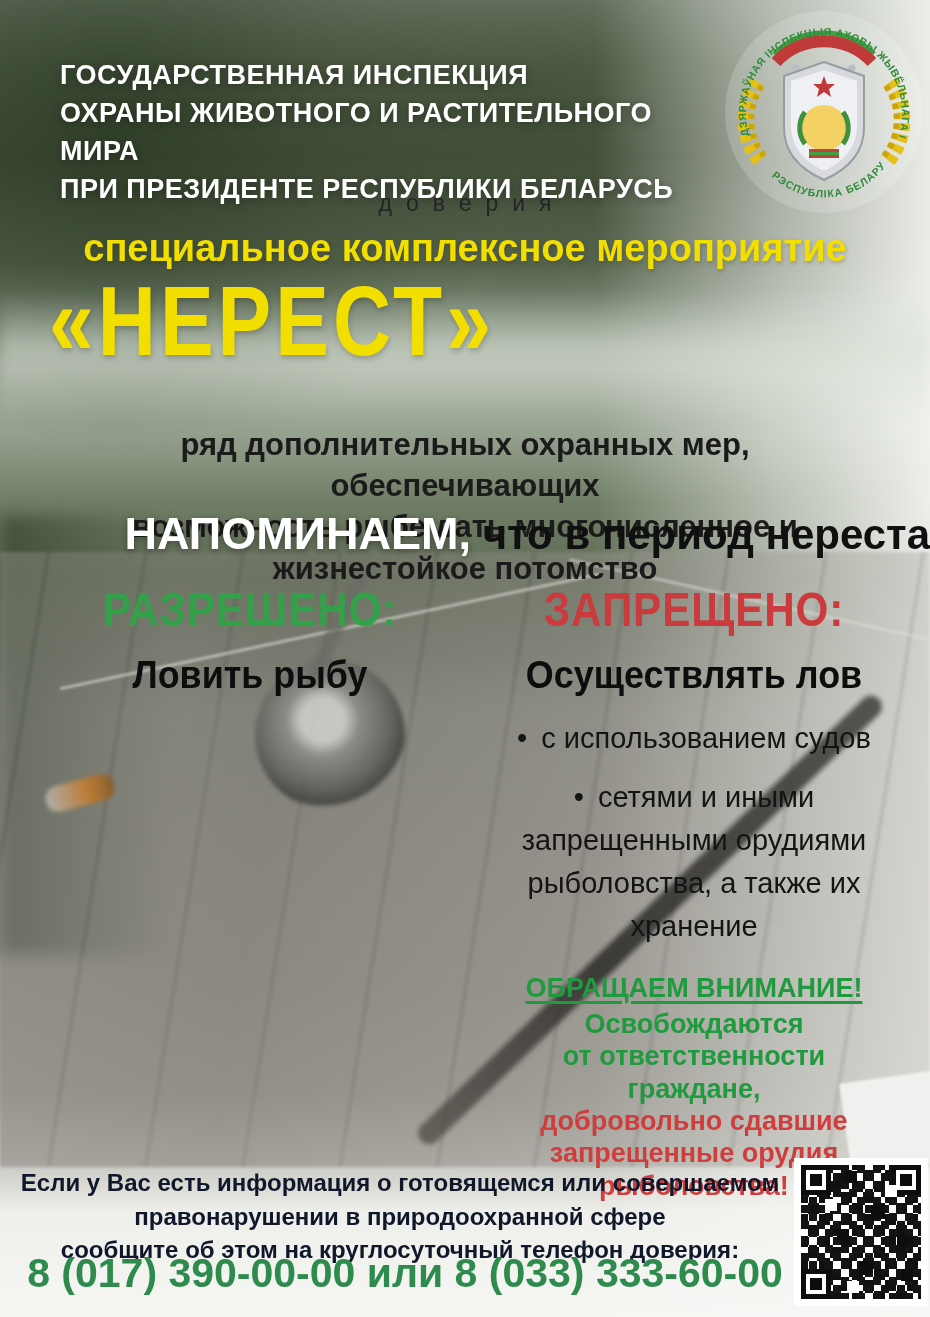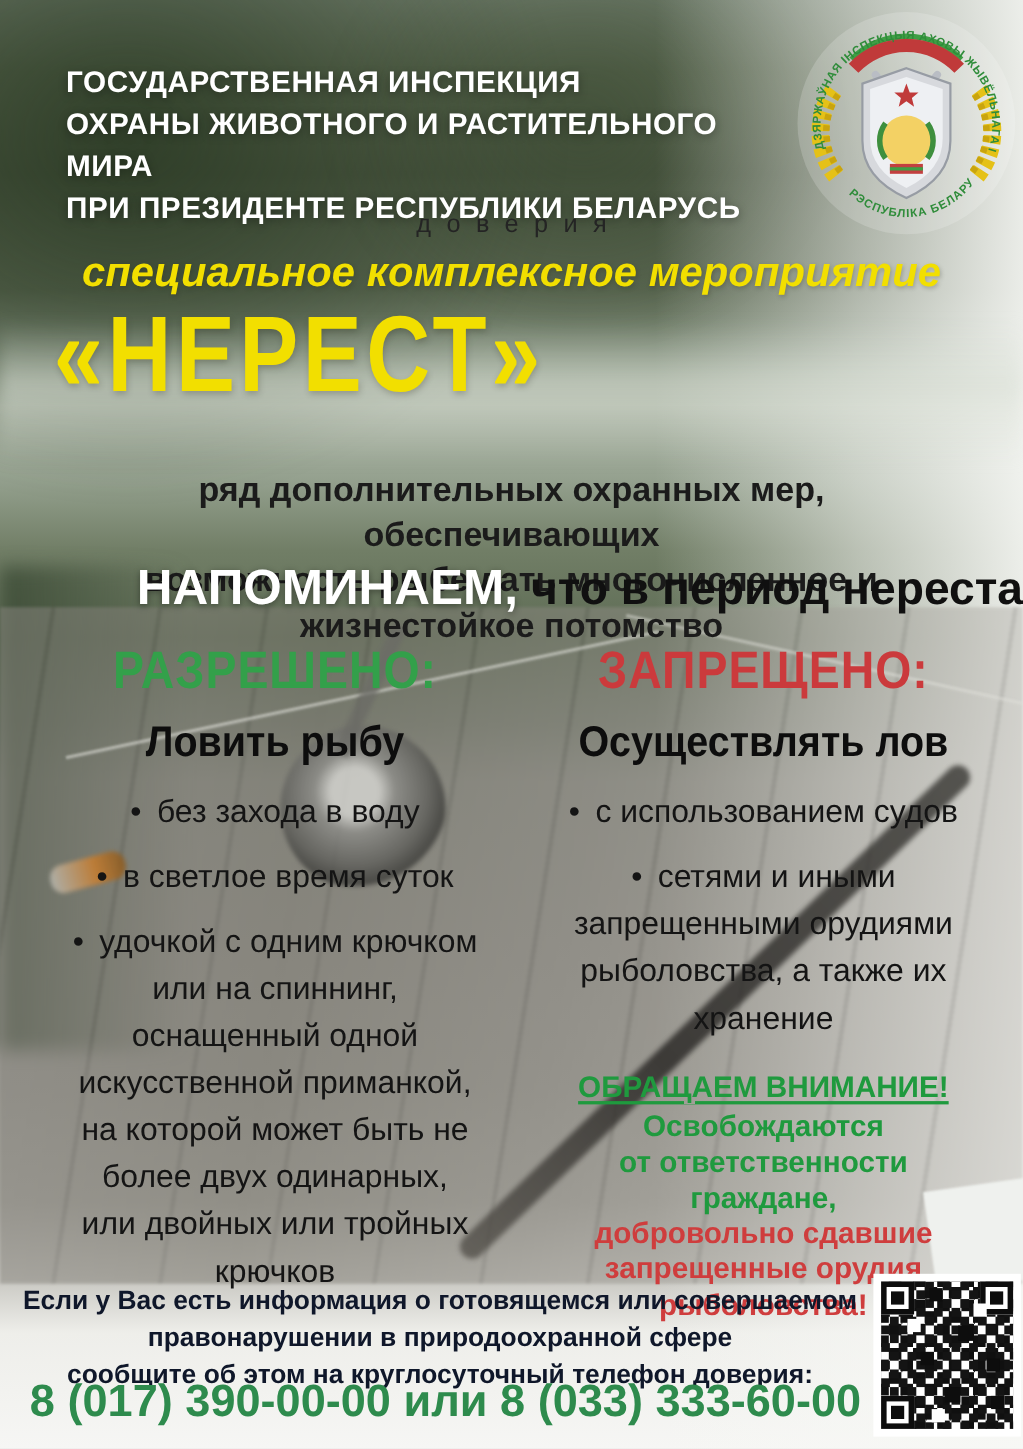--- a/index.html
+++ b/index.html
@@ -47,21 +47,21 @@
 
   
   .content{position:absolute;inset:0;z-index:2;}
   .org-name{left:60px;top:56px;width:670px;color:#fff;font-weight:bold;
     font-size:27px;line-height:38px;letter-spacing:.5px;white-space:pre-line;
     text-shadow:0 2px 8px rgba(0,0,0,.35);}
   .emblem{right:6px;top:10px;width:200px;height:205px;}
   .conducts{left:0;width:100%;top:190px;text-align:center;color:#242424;
     font-size:23px;letter-spacing:14px;text-indent:14px;}
   .event-type{left:0;width:100%;top:227px;text-align:center;font-weight:bold;
-    font-size:38px;color:#f2df00;text-shadow:1px 2px 4px rgba(40,40,25,.25);font-style:italic;}
+    font-size:38px;color:#f2df00;text-shadow:1px 2px 4px rgba(40,40,25,.25);}
   .event-name{left:0;width:100%;top:270px;text-align:left;color:#f2df00;
     font-size:98px;font-weight:bold;line-height:1.05;text-shadow:1px 3px 6px rgba(40,40,25,.25);}
   .event-name .squeeze{display:inline-block;transform:scaleX(.82);letter-spacing:5px;}
   .event-desc{left:45px;width:840px;top:392px;text-align:center;font-weight:bold;
     font-size:31px;line-height:1.33;color:#1b1b1b;white-space:pre-line;margin-top:32px;}
   .reminder{left:0;width:100%;top:508px;text-align:right;font-weight:bold;}
   .reminder .lead{font-size:45px;color:#fff;text-shadow:0 2px 7px rgba(0,0,0,.4);}
   .reminder .rest{font-size:42px;color:#101010;}
 
   .col{top:582px;text-align:center;}
@@ -169,32 +169,20 @@
 возможность рыбе дать многочисленное и
 жизнестойкое потомство</div>
 
     <div class="abs reminder">
       <span class="lead">НАПОМИНАЕМ,</span><span class="rest"> что в период нереста</span>
     </div>
 
     <div class="abs col col-left">
       <div class="col-title green">РАЗРЕШЕНО:</div>
       <div class="col-sub">Ловить рыбу</div>
-      <div class="items">
-        <div class="item">без захода в воду</div>
-        <div class="item">в светлое время суток</div>
-        <div class="item">удочкой с одним крючком
-или на спиннинг,
-оснащенный одной
-искусственной приманкой,
-на которой может быть не
-более двух одинарных,
-или двойных или тройных
-крючков</div>
-      </div>
     </div>
 
     <div class="abs col col-right">
       <div class="col-title red">ЗАПРЕЩЕНО:</div>
       <div class="col-sub">Осуществлять лов</div>
       <div class="items">
         <div class="item">с использованием судов</div>
         <div class="item">сетями и иными
 запрещенными орудиями
 рыболовства, а также их

